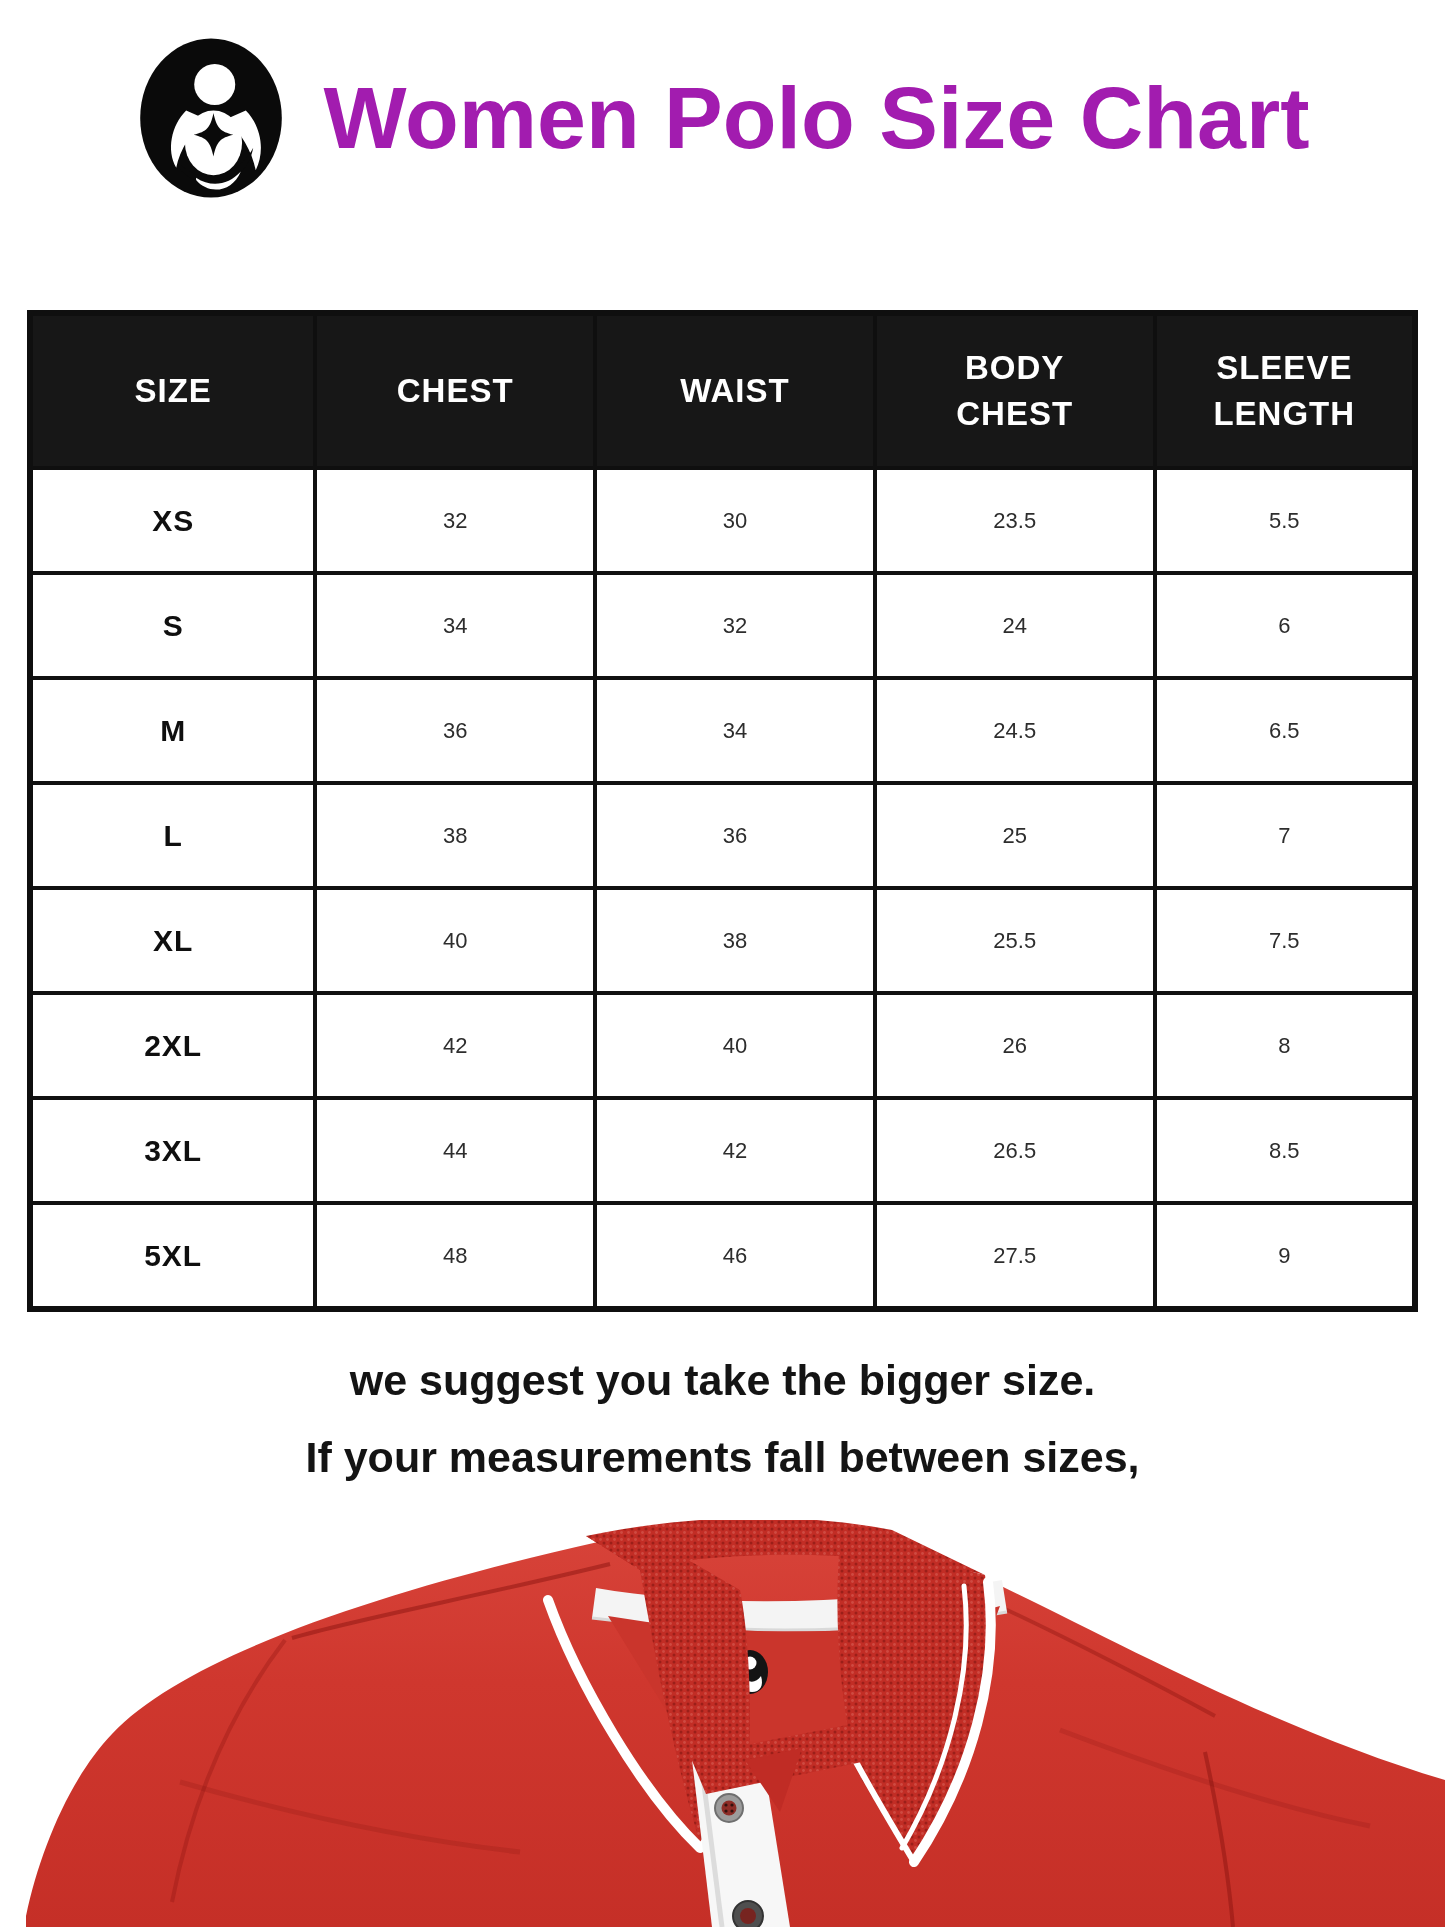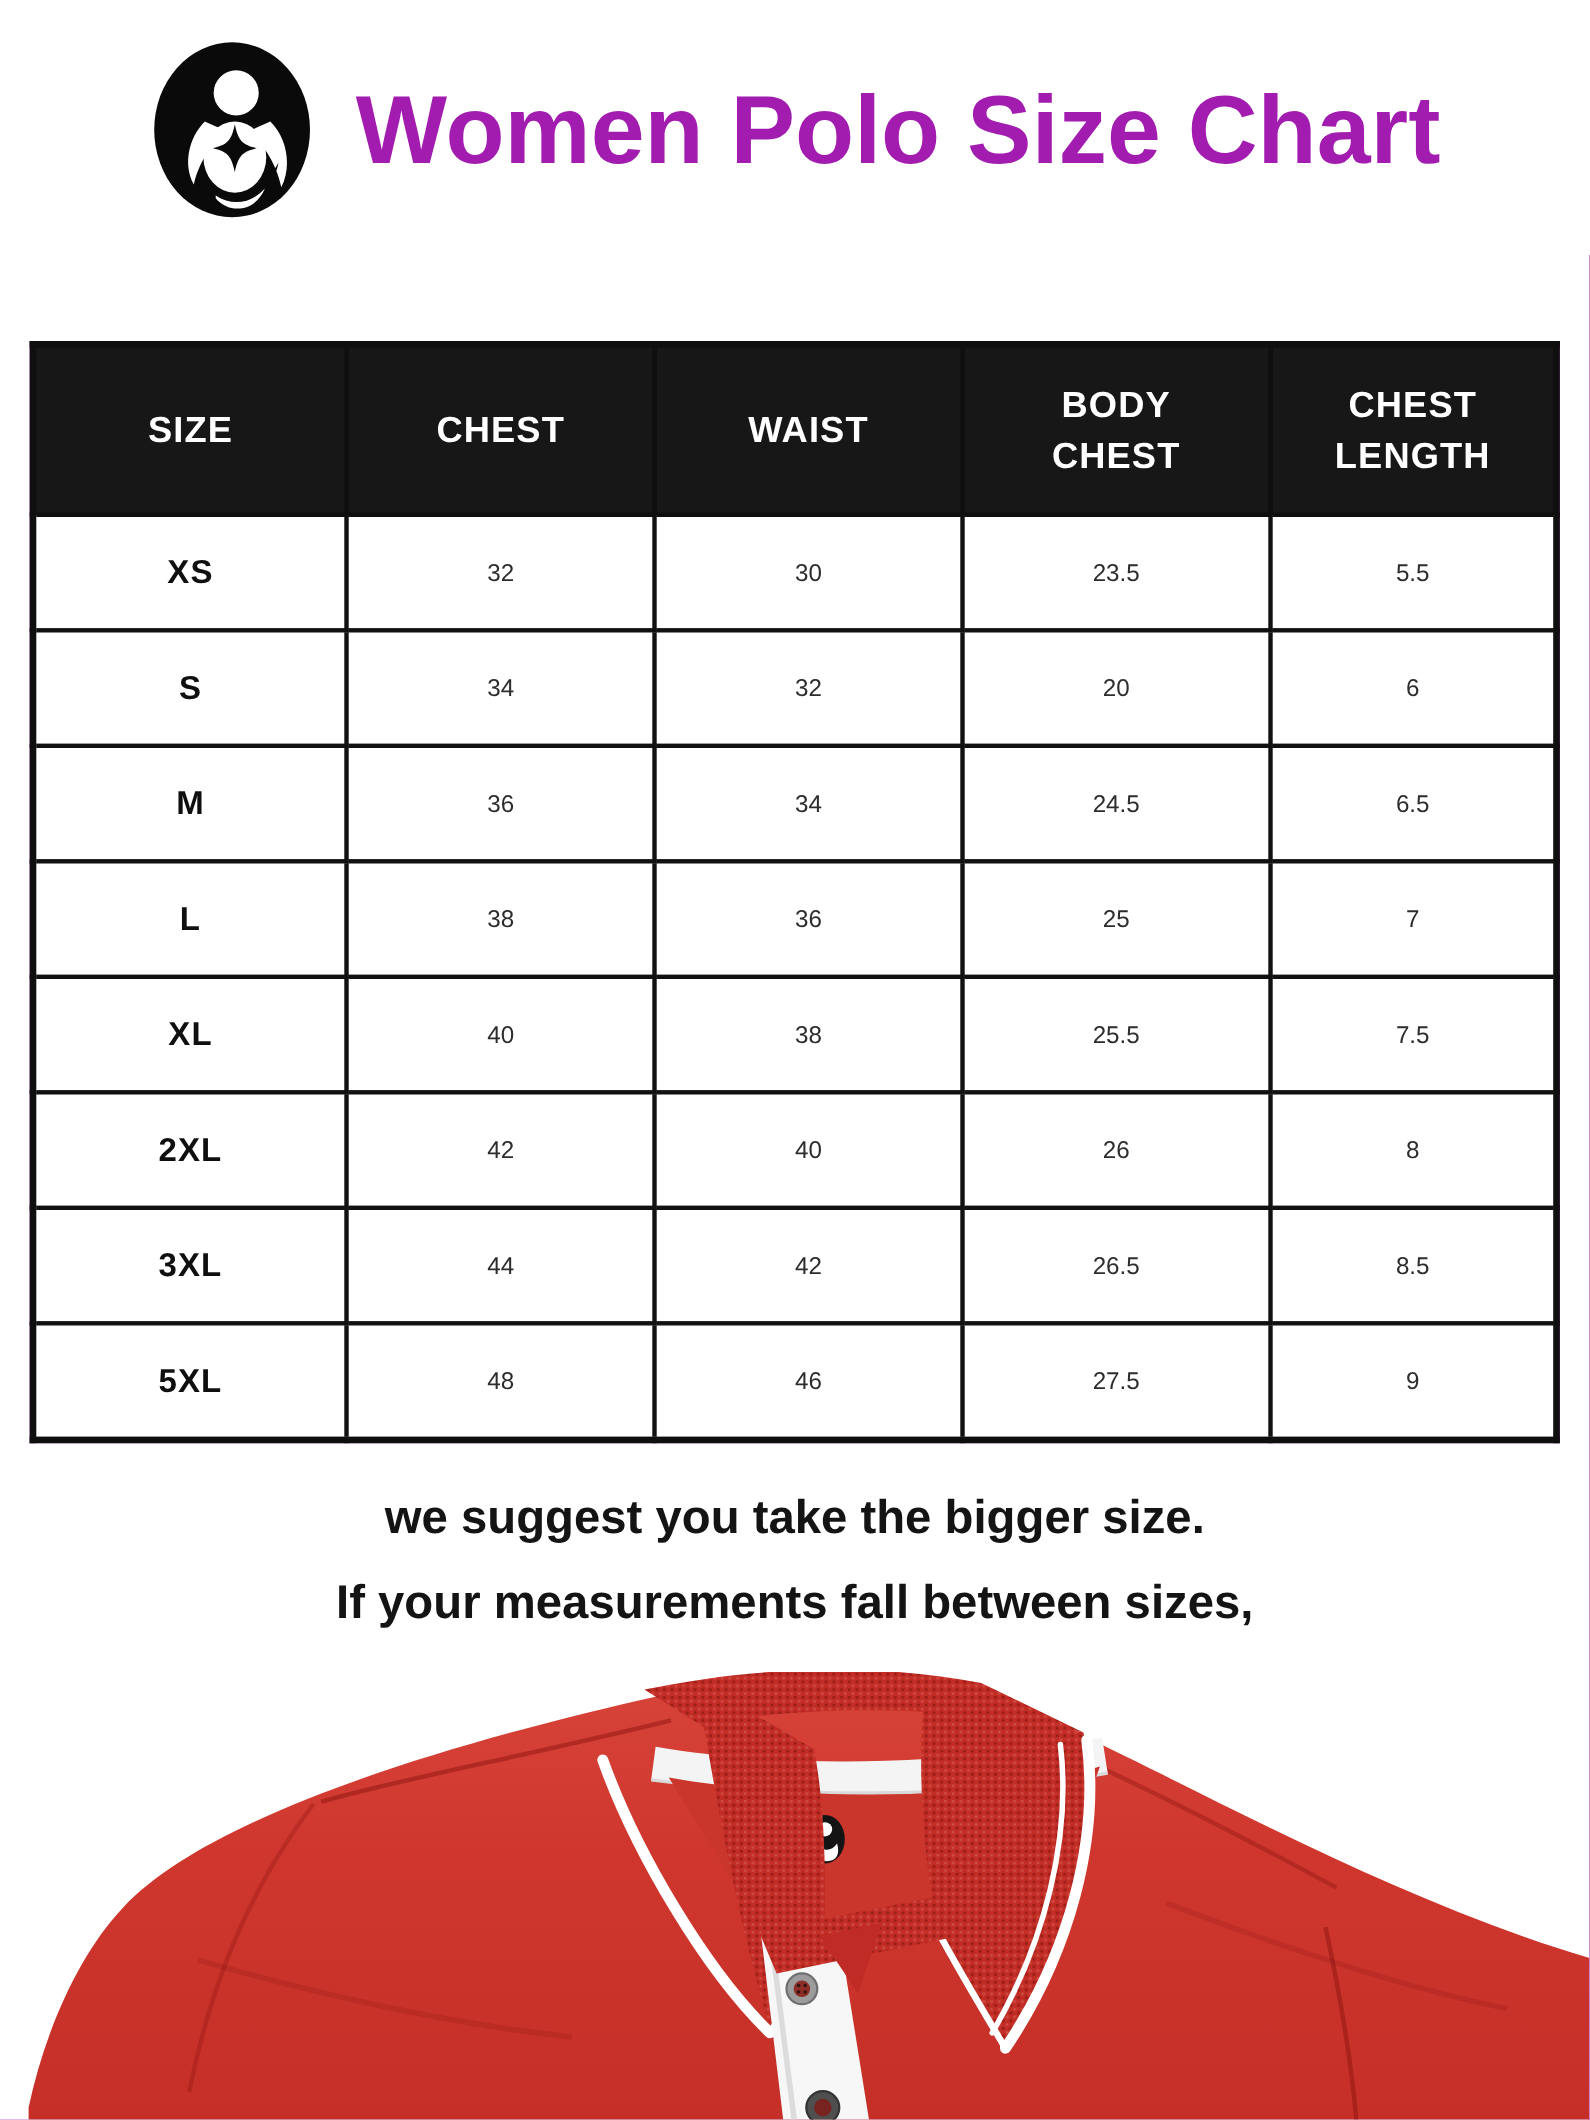--- a/index.html
+++ b/index.html
@@ -67,36 +67,36 @@
       <col style="width:20.2%">
     <col style="width:20.2%">
       <col style="width:18.8%">
   </colgroup>
   <thead>
     <tr>
       <th>SIZE</th>
       <th>CHEST</th>
       <th>WAIST</th>
       <th>BODY CHEST</th>
-      <th>CHEST LENGTH</th>
+      <th>SLEEVE LENGTH</th>
     </tr>
   </thead>
   <tbody>
     <tr>
       <td class="size-cell">XS</td>
       <td>32</td>
       <td>30</td>
       <td>23.5</td>
       <td>5.5</td>
     </tr>
     <tr>
       <td class="size-cell">S</td>
       <td>34</td>
       <td>32</td>
-      <td>20</td>
+      <td>24</td>
       <td>6</td>
     </tr>
     <tr>
       <td class="size-cell">M</td>
       <td>36</td>
       <td>34</td>
       <td>24.5</td>
       <td>6.5</td>
     </tr>
     <tr>

